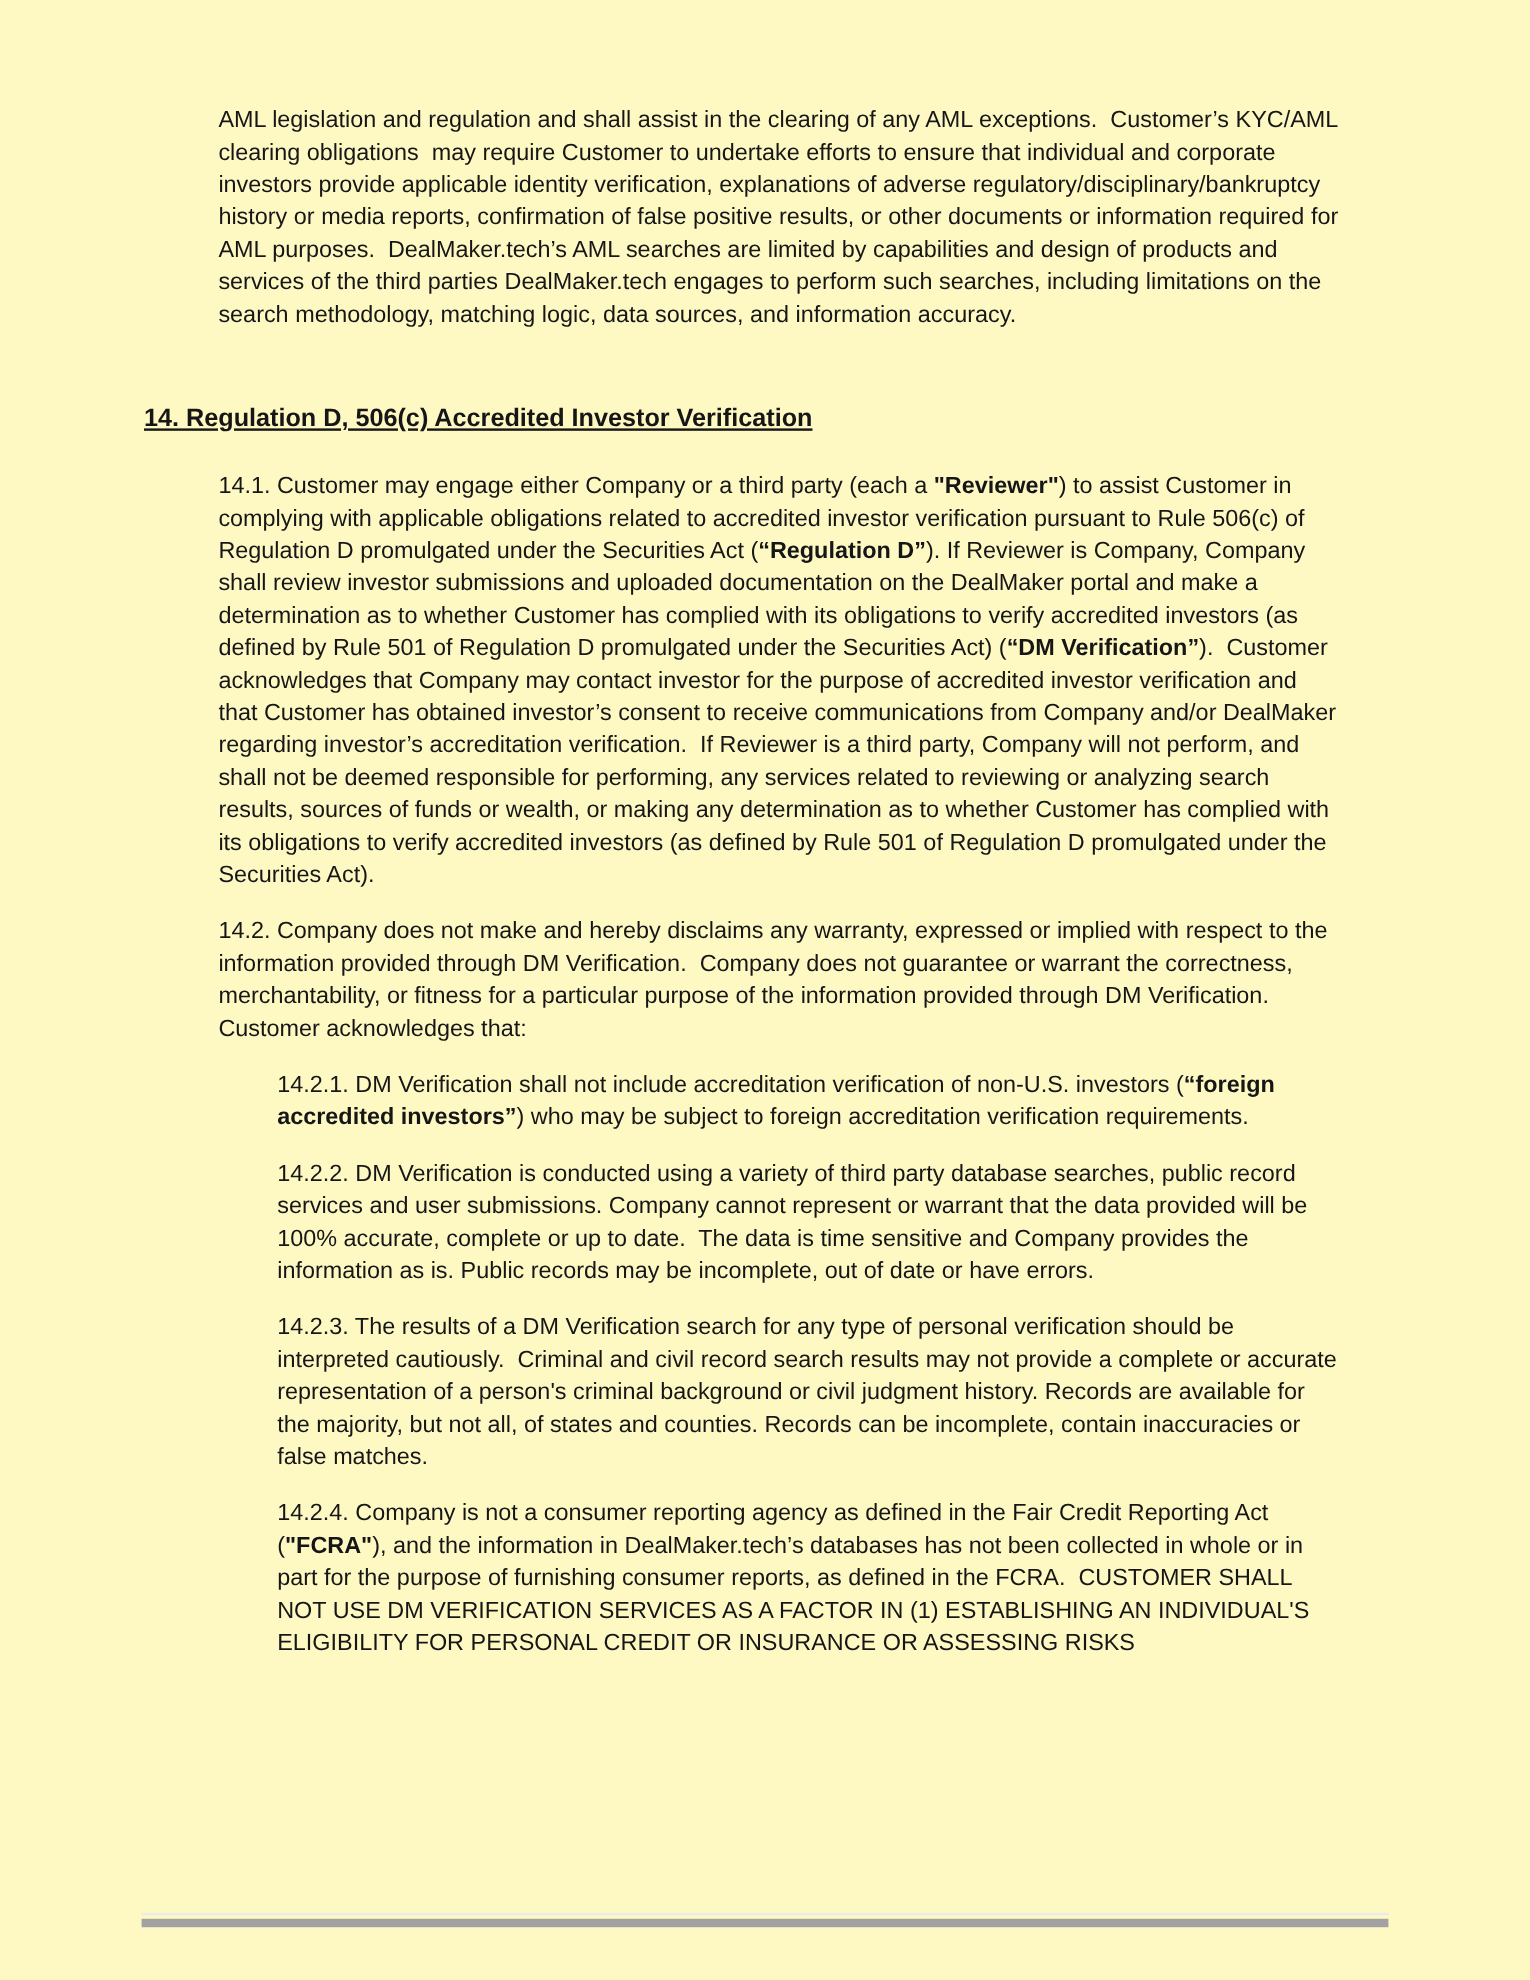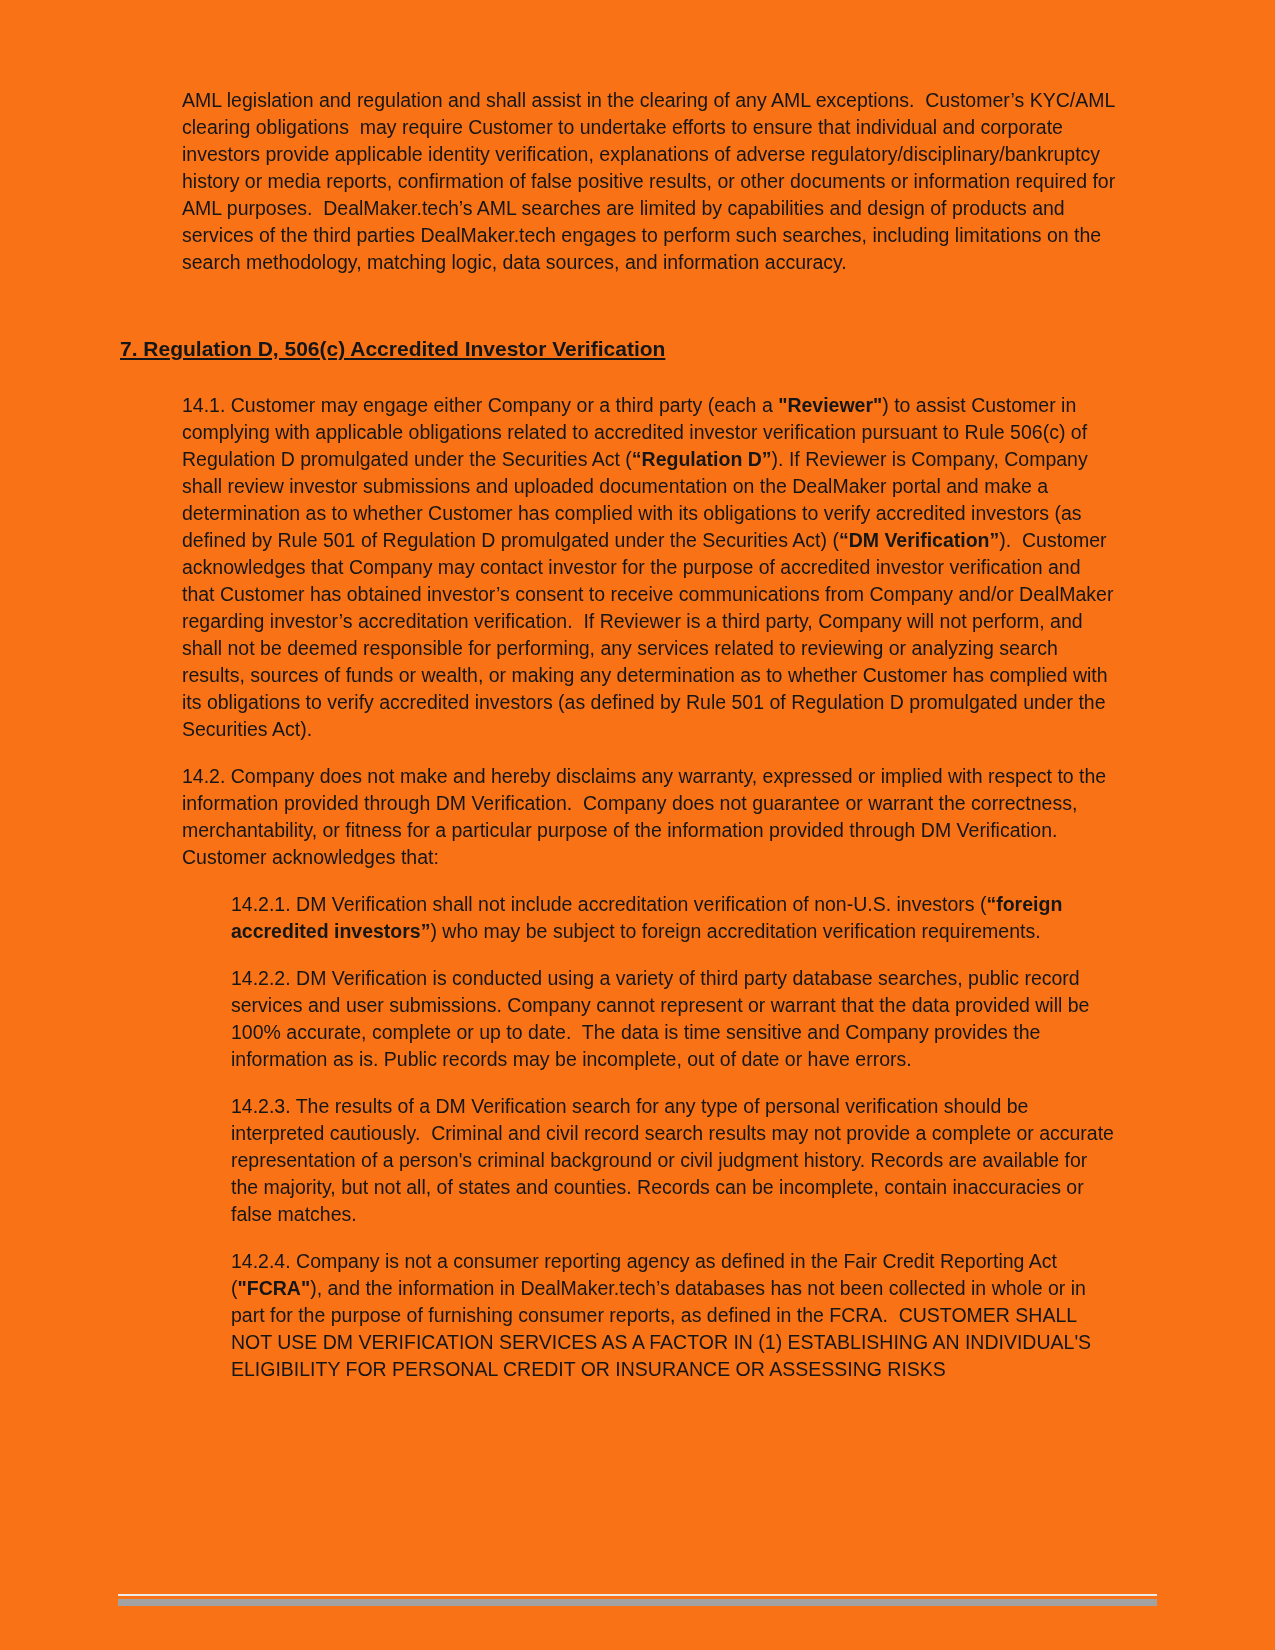--- a/index.html
+++ b/index.html
@@ -60,25 +60,25 @@
     left: 118px;
     top: 1599px;
     width: 1039px;
     height: 7px;
   }
   b { font-weight: bold; }
 </style>
 </head>
 <body>
 
-<div class="page" style="background: #f97316; color: rgb(22, 22, 22);">
+<div class="page" style="background: #fef9c3; color: rgb(22, 22, 22);">
 
   <p class="para indent-1 first-block"><span>AML legislation and regulation and shall assist in the clearing of any AML exceptions.  Customer’s KYC/AML clearing obligations  may require Customer to undertake efforts to ensure that individual and corporate investors provide applicable identity verification, explanations of adverse regulatory/disciplinary/bankruptcy history or media reports, confirmation of false positive results, or other documents or information required for AML purposes.  DealMaker.tech’s AML searches are limited by capabilities and design of products and services of the third parties DealMaker.tech engages to perform such searches, including limitations on the search methodology, matching logic, data sources, and information accuracy.</span></p>
 
-  <p class="section-heading"><b>7. Regulation D, 506(c) Accredited Investor Verification</b></p>
+  <p class="section-heading"><b>14. Regulation D, 506(c) Accredited Investor Verification</b></p>
 
   <p class="para indent-1"><span>14.1. Customer may engage either Company or a third party (each a </span><b>"Reviewer"</b><span>) to assist Customer in complying with applicable obligations related to accredited investor verification pursuant to Rule 506(c) of Regulation D promulgated under the Securities Act (</span><b>“Regulation D”</b><span>). If Reviewer is Company, Company shall review investor submissions and uploaded documentation on the DealMaker portal and make a determination as to whether Customer has complied with its obligations to verify accredited investors (as defined by Rule 501 of Regulation D promulgated under the Securities Act) (</span><b>“DM Verification”</b><span>).  Customer acknowledges that Company may contact investor for the purpose of accredited investor verification and that Customer has obtained investor’s consent to receive communications from Company and/or DealMaker regarding investor’s accreditation verification.  If Reviewer is a third party, Company will not perform, and shall not be deemed responsible for performing, any services related to reviewing or analyzing search results, sources of funds or wealth, or making any determination as to whether Customer has complied with its obligations to verify accredited investors (as defined by Rule 501 of Regulation D promulgated under the Securities Act).</span></p>
 
   <p class="para indent-1 gap"><span>14.2. Company does not make and hereby disclaims any warranty, expressed or implied with respect to the information provided through DM Verification.  Company does not guarantee or warrant the correctness, merchantability, or fitness for a particular purpose of the information provided through DM Verification.  Customer acknowledges that:</span></p>
 
   <p class="para indent-2 gap"><span>14.2.1. DM Verification shall not include accreditation verification of non-U.S. investors (</span><b>“foreign accredited investors”</b><span>) who may be subject to foreign accreditation verification requirements.</span></p>
 
   <p class="para indent-2 gap"><span>14.2.2. DM Verification is conducted using a variety of third party database searches, public record services and user submissions. Company cannot represent or warrant that the data provided will be 100% accurate, complete or up to date.  The data is time sensitive and Company provides the information as is. Public records may be incomplete, out of date or have errors.</span></p>
 
   <p class="para indent-2 gap"><span>14.2.3. The results of a DM Verification search for any type of personal verification should be interpreted cautiously.  Criminal and civil record search results may not provide a complete or accurate representation of a person's criminal background or civil judgment history. Records are available for the majority, but not all, of states and counties. Records can be incomplete, contain inaccuracies or false matches.</span></p>

